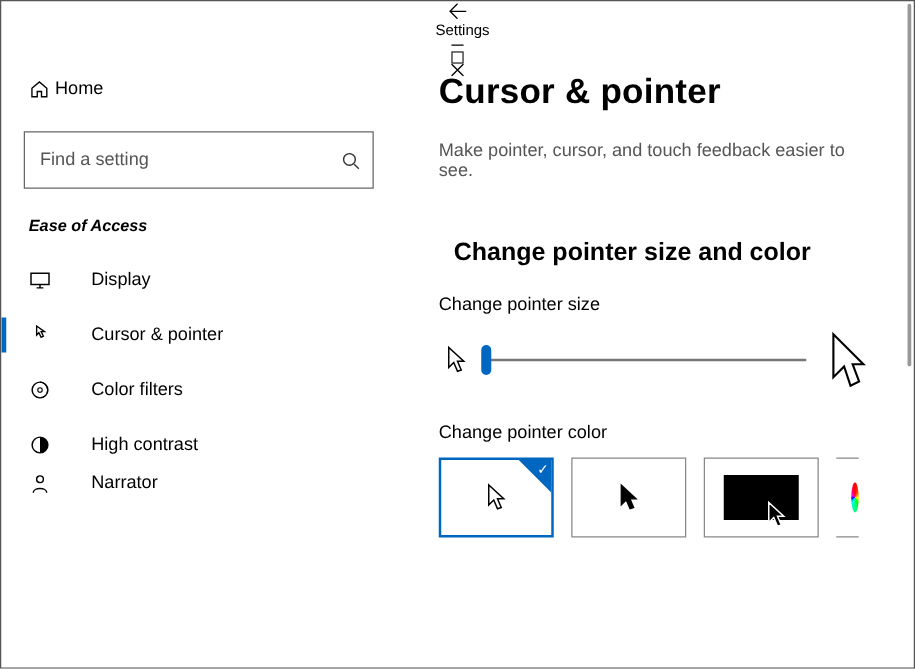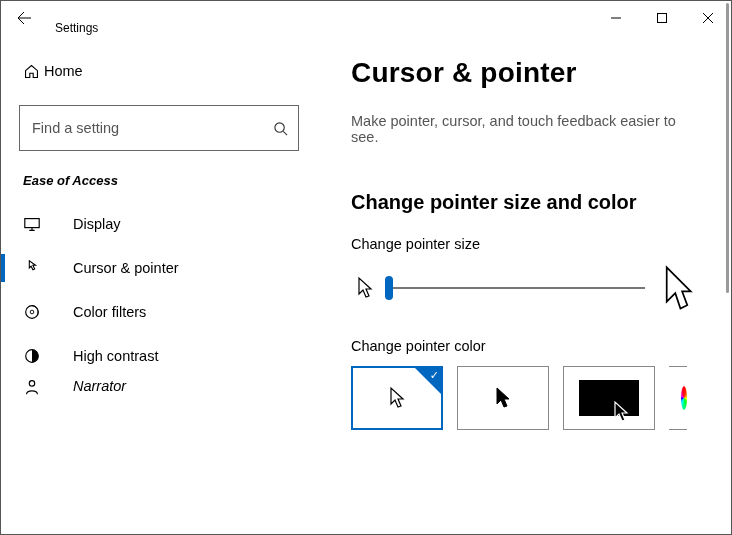--- a/index.html
+++ b/index.html
@@ -8,21 +8,21 @@
     width:732px; height:535px;
     border:1px solid #555;
     position:relative;
     display:flex;
     overflow:hidden;
     background:#fff;
   }
   
   .titlebar {
     position:absolute; top:0; left:0; right:0; height:34px;
-    display:flex; align-items:flex-end;
+    display:flex; align-items:center;flex-direction:column;
   }
   .titlebar .back {
     width:46px; height:34px; display:flex; align-items:center; justify-content:center;
   }
   .titlebar .title { font-size:12px; margin-left:8px; }
   .titlebar .spacer { flex:1; }
   .titlebar .winbtn { width:46px; height:34px; display:flex; align-items:center; justify-content:center; }
   
   .left {
     width:320px; padding-top:50px; padding-left:18px; padding-right:18px;
@@ -51,21 +51,21 @@
     content:""; position:absolute; left:0; top:8px; bottom:8px; width:4px; background:#0067c0;
   }
   
   .right {
     flex:1; padding:56px 36px 0 30px;
     overflow:hidden;
     position:relative;
   }
   .h1 { font-size:28px; font-weight:600; margin:0 0 24px 0; letter-spacing:0.2px; }
   .desc { color:#555; font-size:14.5px; margin-bottom:46px; }
-  .h2 { font-size:20px; font-weight:600; margin:0 0 22px 0; }
+  .h2 { font-size:20px; font-weight:600; margin:0 0 22px 12px; }
   .h2.mt { margin-top:42px; }
   .fieldlabel { font-size:14.5px; margin-bottom:12px; }
   .slider-row { display:flex; align-items:center; gap:14px; margin:6px 0 26px 4px; }
   .slider-track {
     flex:1; height:18px; position:relative;
   }
   .slider-track::before {
     content:""; position:absolute; left:0; right:0; top:50%; transform:translateY(-50%);
     height:2px; background:#777;
   }
@@ -192,21 +192,21 @@
       </div>
       <div class="navitem">
         <span class="icon">
             <svg width="18" height="18" viewBox="0 0 20 20">
               <circle cx="10" cy="10" r="7" fill="none" stroke="#000" stroke-width="1.3"></circle>
               <path d="M10 3 A7 7 0 0 1 10 17 Z" fill="#000"></path>
             </svg>
           </span>
         <span>High contrast</span>
       </div>
-      <div class="navitem" style="height:30px; align-items:flex-start;font-style:italic;">
+      <div class="navitem" style="height:30px; align-items:flex-start;">
         <span class="icon">
             <svg width="18" height="18" viewBox="0 0 20 20">
               <circle cx="10" cy="6" r="3" fill="none" stroke="#000" stroke-width="1.3"></circle>
               <path d="M4 18 C4 13 16 13 16 18" fill="none" stroke="#000" stroke-width="1.3"></path>
             </svg>
           </span>
         <span>Narrator</span>
       </div>
     </div>
   </div>

